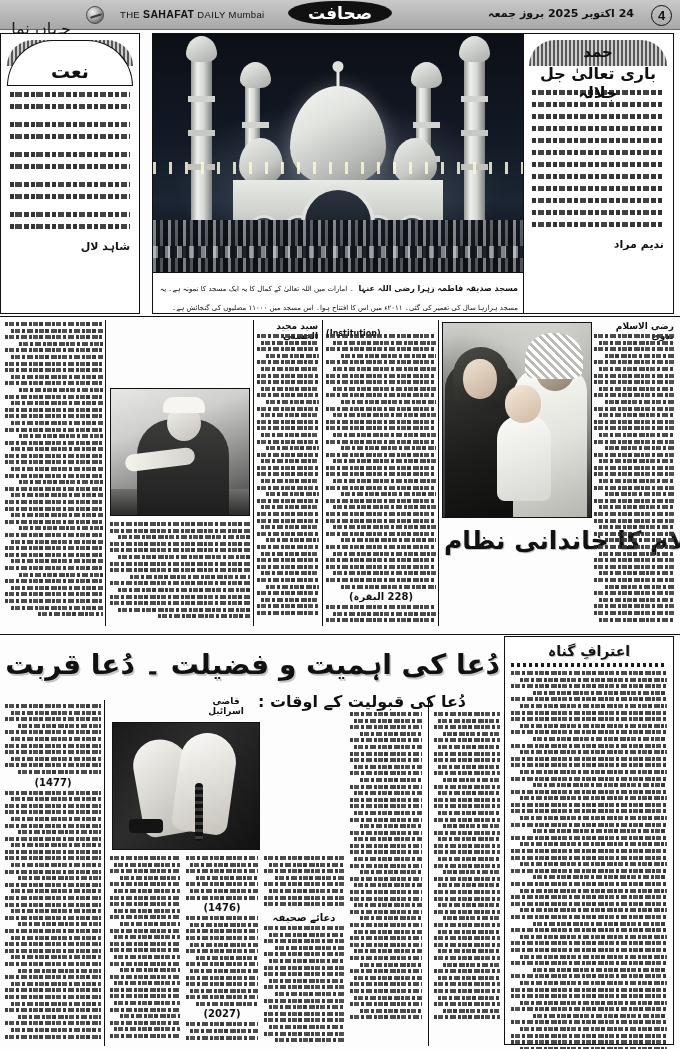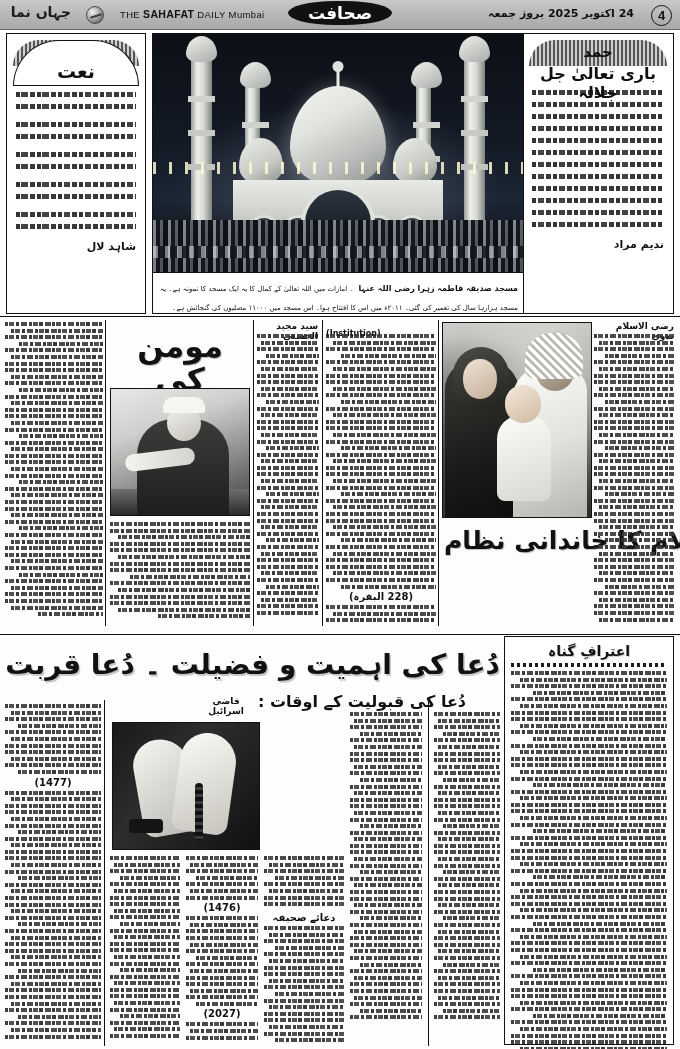--- a/index.html
+++ b/index.html
@@ -10,23 +10,23 @@
   }
   .page { position:absolute; inset:0; background:#fdfdfd; }
 
   
   .masthead {
     position:absolute; left:0; top:0; width:680px; height:30px;
     background:linear-gradient(180deg,#c9c9c9 0%,#b6b6b6 55%,#a8a8a8 100%);
     border-bottom:1px solid #6b6b6b;
   }
   .mh-jahan {
-    position:absolute; left:10px; top:1px; width:62px; height:22px;
+    position:absolute; left:10px; top:17px; width:62px; height:22px;
     display:flex; align-items:center; justify-content:center;
-    font-family:"DejaVu Sans", sans-serif; font-size:14px; font-weight:bold;
+    font-family:"DejaVu Sans", sans-serif; font-size:16px; font-weight:normal;
     color:#1b1b1b; direction:rtl;
   }
   .mh-globe {
     position:absolute; left:86px; top:6px; width:18px; height:18px;
     border-radius:50%;
     background:radial-gradient(circle at 35% 32%, #f2f2f2 0%, #9a9a9a 55%, #3d3d3d 100%);
     border:1px solid #4a4a4a;
   }
   .mh-globe::after{
     content:""; position:absolute; left:3px; top:8px; width:12px; height:2px;
@@ -83,21 +83,21 @@
         #2e2e2e 5.5px 12px, transparent 12px 14px,
         #222 14px 19px, transparent 19px 21px);
     opacity:.9;
   }
 
   
   .box-naat, .box-hamd {
     position:absolute; top:33px; background:#fff;
     border:1px solid #111;
   }
-  .box-naat { left:6px; width:140px; height:281px; }
+  .box-naat { left:0; width:140px; height:281px; }
   .box-hamd { right:6px; width:152px; height:281px; }
   .arch {
     position:absolute; left:6px; right:6px; top:6px; height:46px;
     background:#fff;
     border:1.5px solid #111;
     border-radius:60px 60px 0 0;
     display:flex; align-items:flex-end; justify-content:center; padding-bottom:3px;
   }
   .archcap {
     position:absolute; left:6px; right:6px; top:6px; height:26px;
@@ -428,24 +428,20 @@
         <div class="ln s"></div>
         <div class="ln f"></div>
       <div class="ln m"></div>
         <div class="ln f"></div>
         <div class="ln f"></div>
         <div class="ln m"></div>
       <div class="ln xs"></div>
     </div>
     <div class="vsep" style="left:105px; top:4px; height:306px;"></div>
 
-    <div class="head-momin" style="left:110px; top:14px; width:140px;">
-      <span>مومن کی</span><br>
-      <span>زندگی</span>
-    </div>
 
     <div class="prayer-photo" style="left:110px; top:72px; width:140px; height:128px;">
       <div class="pp-floor"></div>
       <div class="pp-body"></div>
       <div class="pp-arm"></div>
       <div class="pp-head"></div>
       <div class="pp-cap"></div>
     </div>
 
     <div class="col-text utext" style="left:110px; top:206px; width:140px;">

